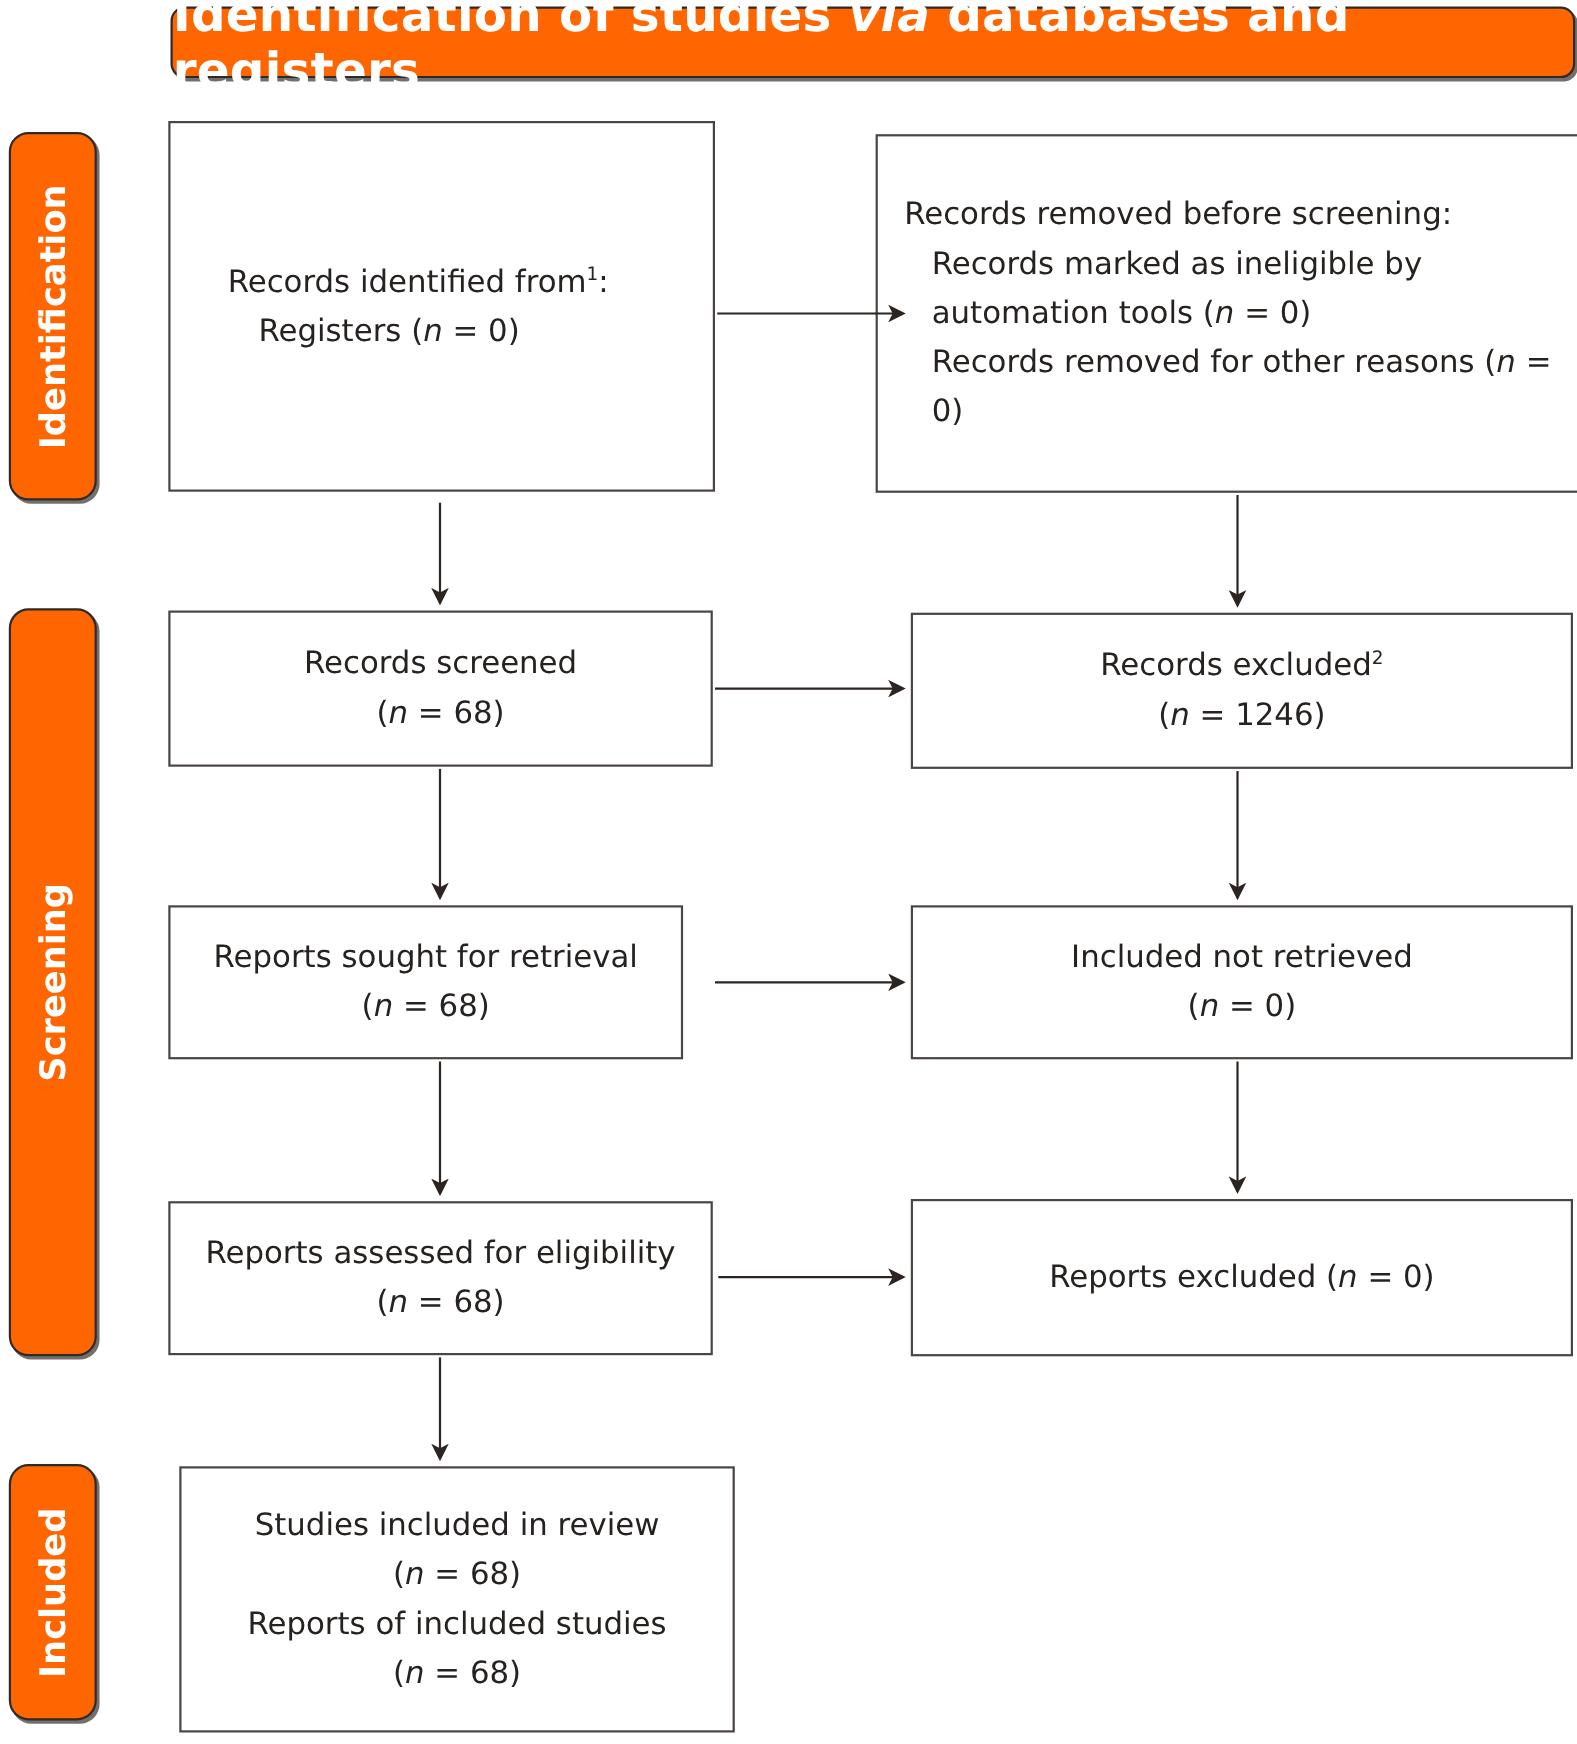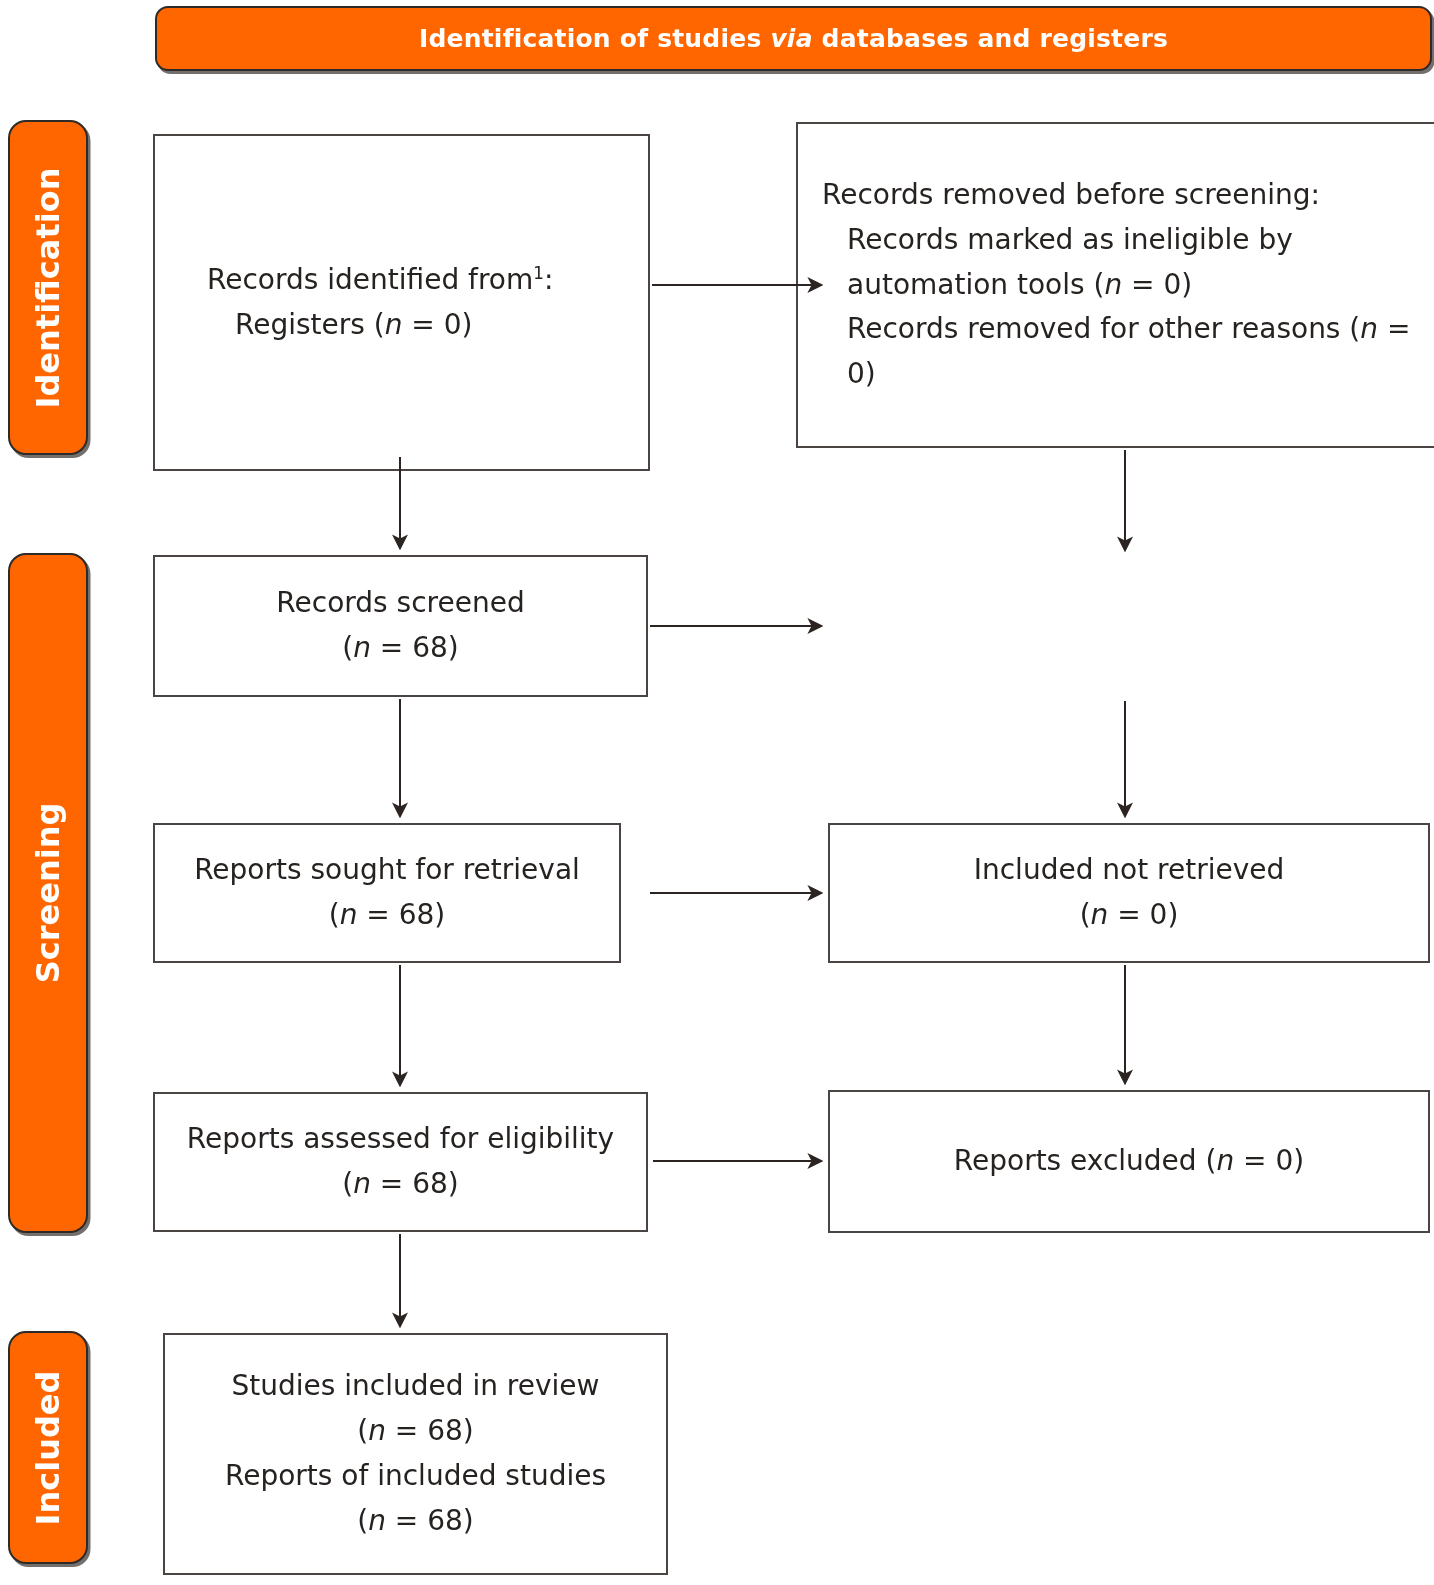--- a/index.html
+++ b/index.html
@@ -24,21 +24,21 @@
   
   .banner {
     position: absolute;
     left: 155px; top: 6px; width: 1277px; height: 65px;
     background: var(--accent-orange);
     border: 2px solid #2E2A28;
     border-radius: 13px;
     box-shadow: 2.5px 3px 0 rgba(40,34,30,0.65);
     display: flex; align-items: center; justify-content: center;
     color: var(--label-text);
-    font-size: 25px; font-weight: bold;
+    font-size: 44px; font-weight: bold;
     letter-spacing: 0.2px;
   }
   .stage-label {
     position: absolute;
     left: 8px; width: 80px;
     background: var(--accent-orange);
     border: 2px solid #2E2A28;
     border-radius: 18px;
     box-shadow: 2.5px 3px 0 rgba(40,34,30,0.65);
     display: flex; align-items: center; justify-content: center;
@@ -59,21 +59,21 @@
     background: #ffffff;
     border: 2px solid var(--box-border);
     display: flex; flex-direction: column; justify-content: center;
     font-size: 28px;
     line-height: 1.6;
     color: var(--text-color);
   }
   .box.centered { text-align: center; padding: 0 6px; }
   .box.listy    { text-align: left; }
 
-  .box-a { left: 153px; top: 134px;  width: 497px; height: 337px; padding-left: 52px; padding-right: 10px; }
+  .box-a { left: 153px; top: 110px;  width: 497px; height: 337px; padding-left: 52px; padding-right: 10px; }
   .box-b { left: 796px; top: 122px;  width: 650px; height: 326px; padding-left: 24px; padding-right: 6px; }
   .box-c { left: 153px; top: 555px;  width: 495px; height: 142px; }
   .box-d { left: 828px; top: 557px;  width: 602px; height: 142px; }
   .box-e { left: 153px; top: 823px;  width: 468px; height: 140px; }
   .box-f { left: 828px; top: 823px;  width: 602px; height: 140px; }
   .box-g { left: 153px; top: 1092px; width: 495px; height: 140px; }
   .box-h { left: 828px; top: 1090px; width: 602px; height: 143px; }
   .box-i { left: 163px; top: 1333px; width: 505px; height: 242px; }
 
   .box .indent { padding-left: 28px; }
@@ -119,20 +119,24 @@
     <div class="line">Records removed before screening:</div>
     <div class="line indent">Records marked as ineligible by automation tools (<i>n</i> = 0)</div>
     <div class="line indent">Records removed for other reasons (<i>n</i> = 0)</div>
   </div>
 
   <div class="box box-c centered">
     <div class="line">Records screened</div>
     <div class="line">(<i>n</i> = 68)</div>
   </div>
 
+  <div class="box box-d centered">
+    <div class="line">Records excluded<sup>2</sup></div>
+    <div class="line">(<i>n</i> = 1246)</div>
+  </div>
 
   <div class="box box-e centered">
     <div class="line">Reports sought for retrieval</div>
     <div class="line">(<i>n</i> = 68)</div>
   </div>
 
   <div class="box box-f centered">
     <div class="line">Included not retrieved</div>
     <div class="line">(<i>n</i> = 0)</div>
   </div>

